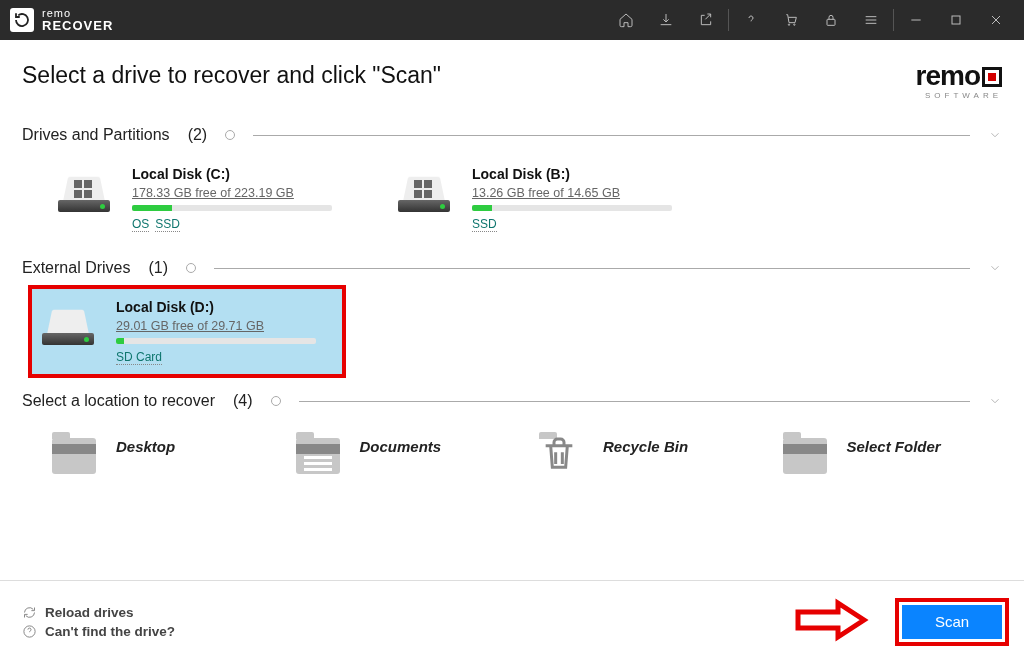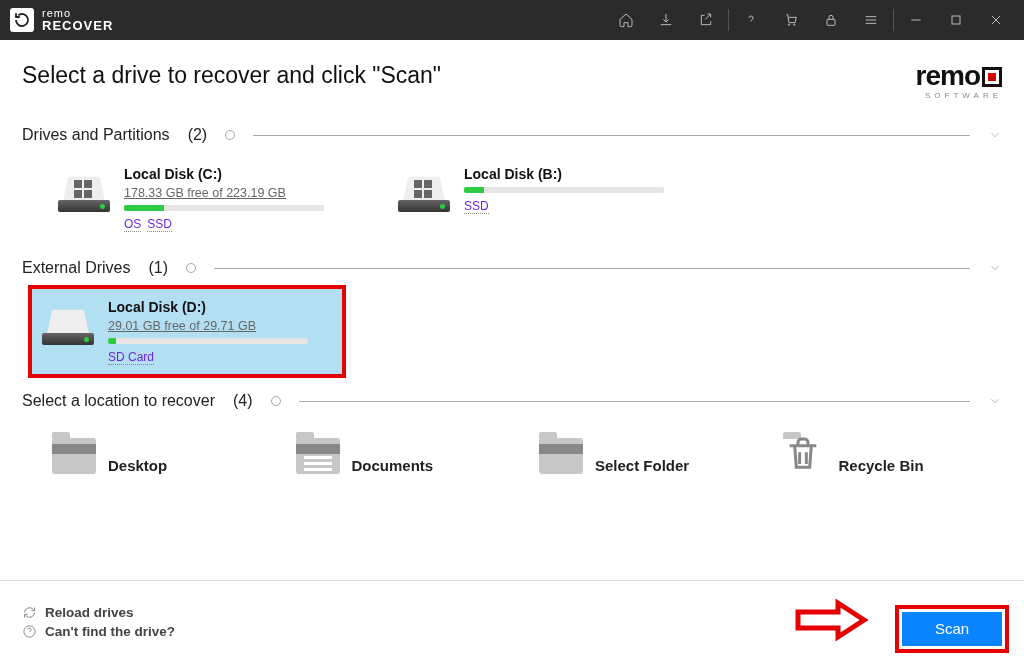--- a/index.html
+++ b/index.html
@@ -76,21 +76,21 @@
   }
   .section-hdr .chev {
     width:14px; height:14px; stroke:#aaa; fill:none; stroke-width:1.5;
   }
 
   
   .drive-row {
     display:flex; gap:30px; margin-top:12px; padding-left:26px;
   }
   .drive-card {
-    display:flex; gap:14px; align-items:flex-start;
+    display:flex; gap:22px; align-items:flex-start;
     padding:10px 14px 10px 10px; width:310px;
   }
   .drive-card.selected {
     background:#b3dff2;
     outline: 4px solid #e60000;
     outline-offset: 0;
   }
   .drive-icon {
     width:52px; height:40px; position:relative; margin-top:6px;
   }
@@ -116,30 +116,31 @@
   }
   .drive-info { font-size:13px; }
   .drive-name { font-weight:600; font-size:14px; color:#111; }
   .drive-free { color:#666; margin-top:4px; font-size:12.5px;text-decoration:underline; }
   .drive-bar {
     width:200px; height:6px; background:#e5e5e5; margin-top:5px; border-radius:2px; overflow:hidden;
   }
   .drive-bar > div { height:100%; background:#2ecc40; }
   .drive-tags { margin-top:6px; font-size:12px; }
   .drive-tags span {
-    border-bottom:1px dotted #888; margin-right:6px; color:#6d28d9;margin-top:44px;
+    border-bottom:1px dotted #888; margin-right:6px; color:#0f766e;margin-top:44px;
   }
 
   
   .loc-row {
     display:flex; gap:20px; margin-top:22px; padding-left:26px;
   }
   .loc-card {
-    display:flex; align-items:flex-end; gap:12px; width:230px;
+    display:flex; align-items:flex-start; gap:20px; width:230px;
     padding:6px 4px;
+    font-style:italic;
   }
   .loc-icon {
     width:44px; height:36px; background:#c7c7c7; border-radius:3px;
     position:relative;
   }
   .loc-icon::before{
     content:""; position:absolute; top:-6px; left:0; width:18px; height:7px;
     background:#c7c7c7; border-radius:2px 2px 0 0;
   }
   .loc-icon .stripe{
@@ -160,21 +161,21 @@
   .footer {
     border-top:1px solid #ddd;
     height:82px;
     display:flex; justify-content:space-between; align-items:center;
     padding: 0 22px;
   }
   .footer-left { font-size:13.5px; color:#444;font-weight:bold; }
   .footer-left > div { display:flex; align-items:center; gap:8px; margin:4px 0; }
   .footer-left svg { width:15px; height:15px; stroke:#888; fill:none; stroke-width:1.6; }
   .footer-right {
-    display:flex; align-items:flex-end; gap:30px;
+    display:flex; align-items:center; gap:30px;
   }
   .arrow-ann { color:#e60000; }
   .arrow-ann svg { width:80px; height:44px; stroke:#e60000; fill:none; stroke-width:5; }
   .scan-btn {
     width:100px; height:34px; background:#0a84ff; color:#fff;
     border:none; font-size:15px; cursor:pointer;
     outline: 4px solid #e60000;
     outline-offset: 3px;
   }
 </style>
@@ -301,20 +302,21 @@
             <span style="left:0;top:0"></span>
             <span style="right:0;top:0"></span>
             <span style="left:0;bottom:0"></span>
             <span style="right:0;bottom:0"></span>
           </div>
         <div class="body"></div>
           <div class="light"></div>
       </div>
       <div class="drive-info">
         <div class="drive-name">Local Disk (B:)</div>
+        <div class="drive-free">13.26 GB free of 14.65 GB</div>
         <div class="drive-bar">
             <div style="width:10%"></div>
           </div>
         <div class="drive-tags">
           <span>SSD</span>
         </div>
       </div>
     </div>
   </div>
 
@@ -365,32 +367,32 @@
         </div>
       <div class="loc-label">Desktop</div>
     </div>
     <div class="loc-card">
       <div class="loc-icon docs">
           <div class="stripe"></div>
         </div>
       <div class="loc-label">Documents</div>
     </div>
     <div class="loc-card">
-      <div class="loc-icon">
-          <div class="stripe"></div>
-        </div>
-      <div class="loc-label">Select Folder</div>
-    </div>
-    <div class="loc-card">
       <div class="loc-icon trash">
         <svg viewBox="0 0 24 24">
             <path d="M4 7h16M9 7V5a2 2 0 0 1 2-2h2a2 2 0 0 1 2 2v2m-8 0l1 13h8l1-13M10 11v7m4-7v7" stroke="#888" fill="none" stroke-width="1.8"></path>
           </svg>
       </div>
       <div class="loc-label">Recycle Bin</div>
+    </div>
+    <div class="loc-card">
+      <div class="loc-icon">
+          <div class="stripe"></div>
+        </div>
+      <div class="loc-label">Select Folder</div>
     </div>
   </div>
 </div>
 
 <div class="footer">
   <div class="footer-left">
     <div>
       <svg viewBox="0 0 24 24">
           <path d="M4 12a8 8 0 0 1 14-5m2-3v5h-5M20 12a8 8 0 0 1-14 5m-2 3v-5h5"></path>
         </svg>

